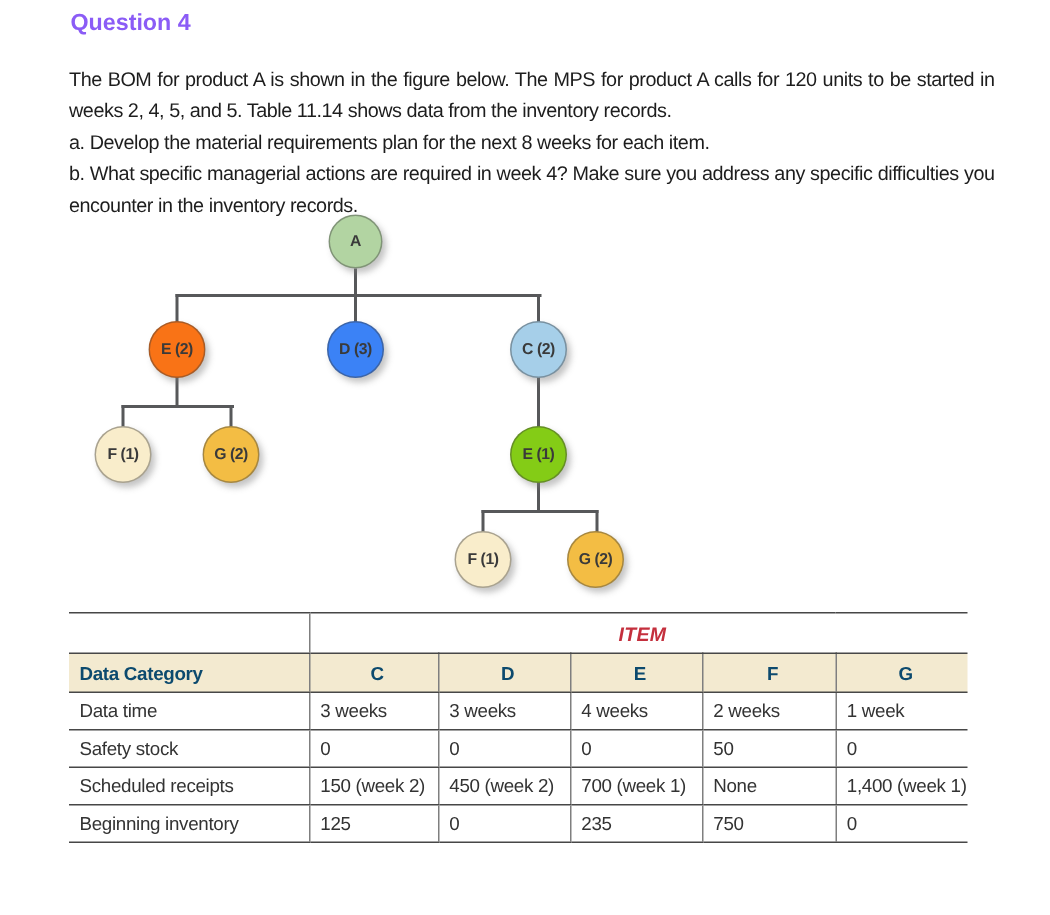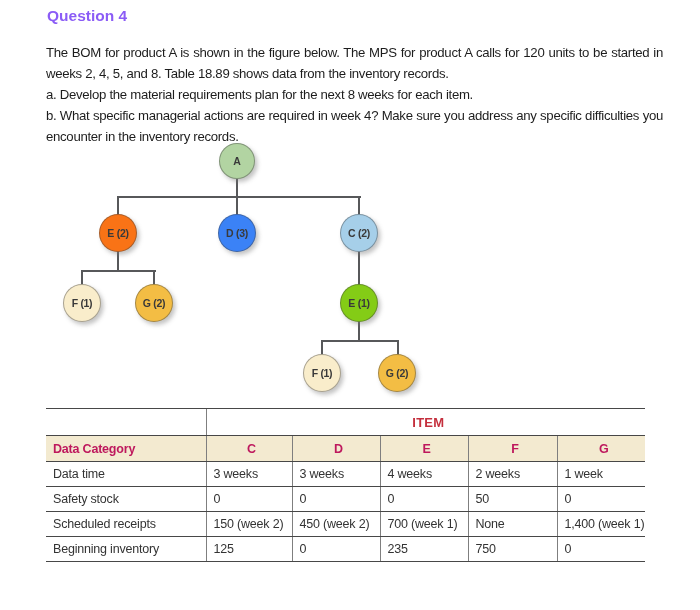--- a/index.html
+++ b/index.html
@@ -35,32 +35,32 @@
     border-collapse:collapse; table-layout:fixed;
     font-size:12.5px; letter-spacing:-0.2px; color:#333333;
   }
   .inv td {
     height:25px; padding:0 2px 0 7px; box-sizing:border-box;
     border-bottom:1.5px solid #474747; white-space:nowrap; vertical-align:middle;
   }
   .inv td + td { border-left:1px solid #7f7f7f; }
   .inv tr.item-row td { border-top:1.5px solid #474747; height:27px; }
   .inv td.item-head { text-align:center; font-weight:700; font-size:13px; letter-spacing:0.2px; }
-  .inv tr.head-row td { font-weight:700; height:26px; color:#be185d; }
+  .inv tr.head-row td { font-weight:700; height:26px; color:#0c4a6e; }
   .inv td.col-head { text-align:center; }
 </style>
 </head>
 <body>
 
 <div class="page">
 
   <div class="title">Question 4</div>
 
   <div class="intro">
-    <div class="block">The BOM for product A is shown in the figure below. The MPS for product A calls for 120 units to be started in weeks 2, 4, 5, and 8. Table 18.89 shows data from the inventory records.</div>
+    <div class="block">The BOM for product A is shown in the figure below. The MPS for product A calls for 120 units to be started in weeks 2, 4, 5, and 5. Table 11.14 shows data from the inventory records.</div>
     <div class="block">a. Develop the material requirements plan for the next 8 weeks for each item.</div>
     <div class="block">b. What specific managerial actions are required in week 4? Make sure you address any specific difficulties you encounter in the inventory records.</div>
   </div>
 
   <div class="bom">
 
     <div class="tl" style="left:236px; top:39px;  width:2px;   height:19px;"></div>
     <div class="tl" style="left:117px; top:56px;  width:244px; height:2px;"></div>
     <div class="tl" style="left:117px; top:56px;  width:2px;   height:19px;"></div>
     <div class="tl" style="left:236px; top:56px;  width:2px;   height:19px;"></div>
@@ -91,21 +91,21 @@
       <col style="width:160px">
         <col style="width:86px">
         <col style="width:88px">
       <col style="width:88px">
         <col style="width:89px">
         <col style="width:88px">
     </colgroup>
     <tbody>
         <tr class="item-row">
       <td></td>
-      <td colspan="5" class="item-head" style="color: rgb(196, 47, 61);">ITEM</td>
+      <td colspan="5" class="item-head" style="color: rgb(196, 47, 61); font-style: italic;">ITEM</td>
     </tr>
     <tr class="head-row">
       <td style="background: rgb(243, 234, 208);">Data Category</td>
       <td class="col-head" style="background: rgb(243, 234, 208);">C</td>
       <td class="col-head" style="background: rgb(243, 234, 208);">D</td>
       <td class="col-head" style="background: rgb(243, 234, 208);">E</td>
       <td class="col-head" style="background: rgb(243, 234, 208);">F</td>
       <td class="col-head" style="background: rgb(243, 234, 208);">G</td>
     </tr>
     <tr>

